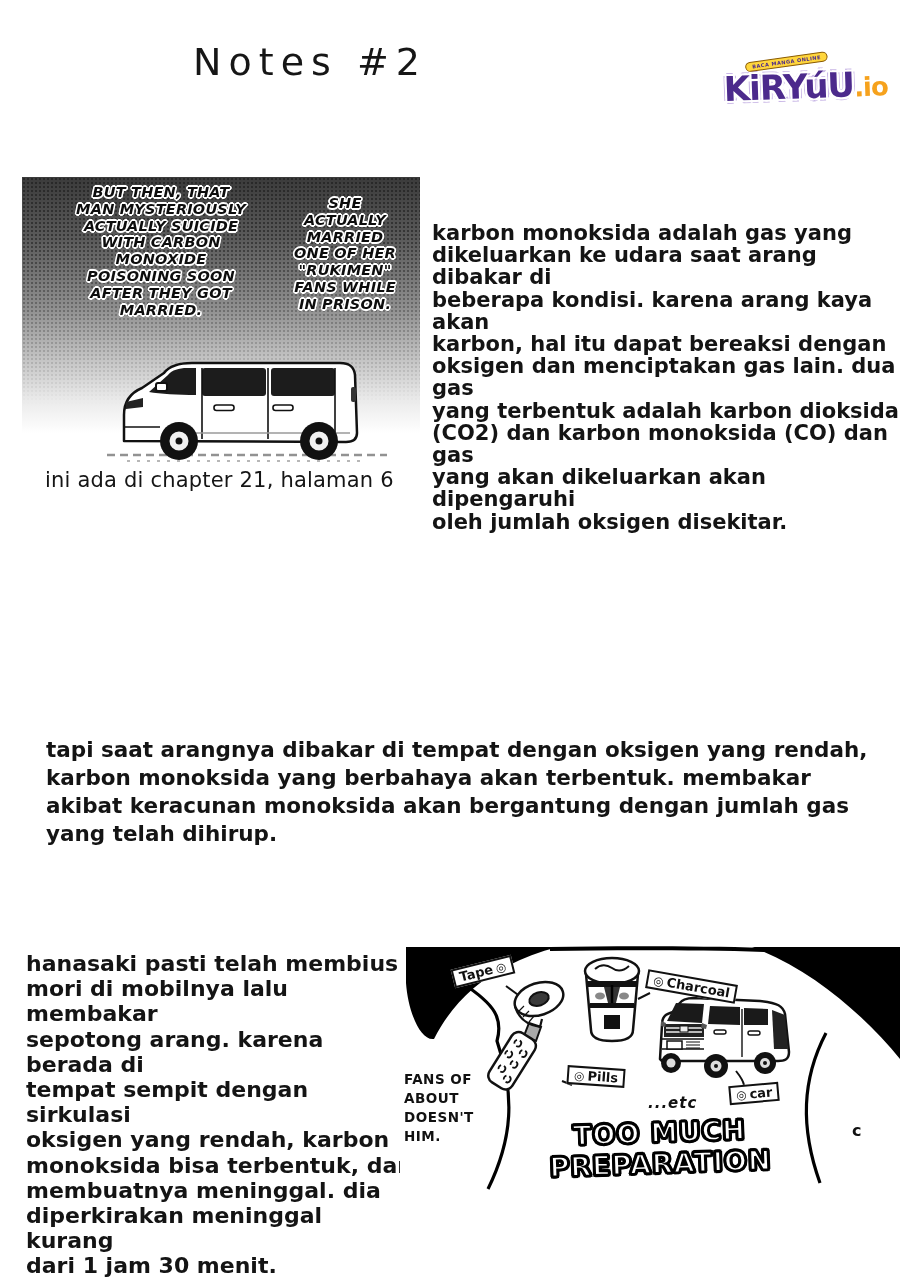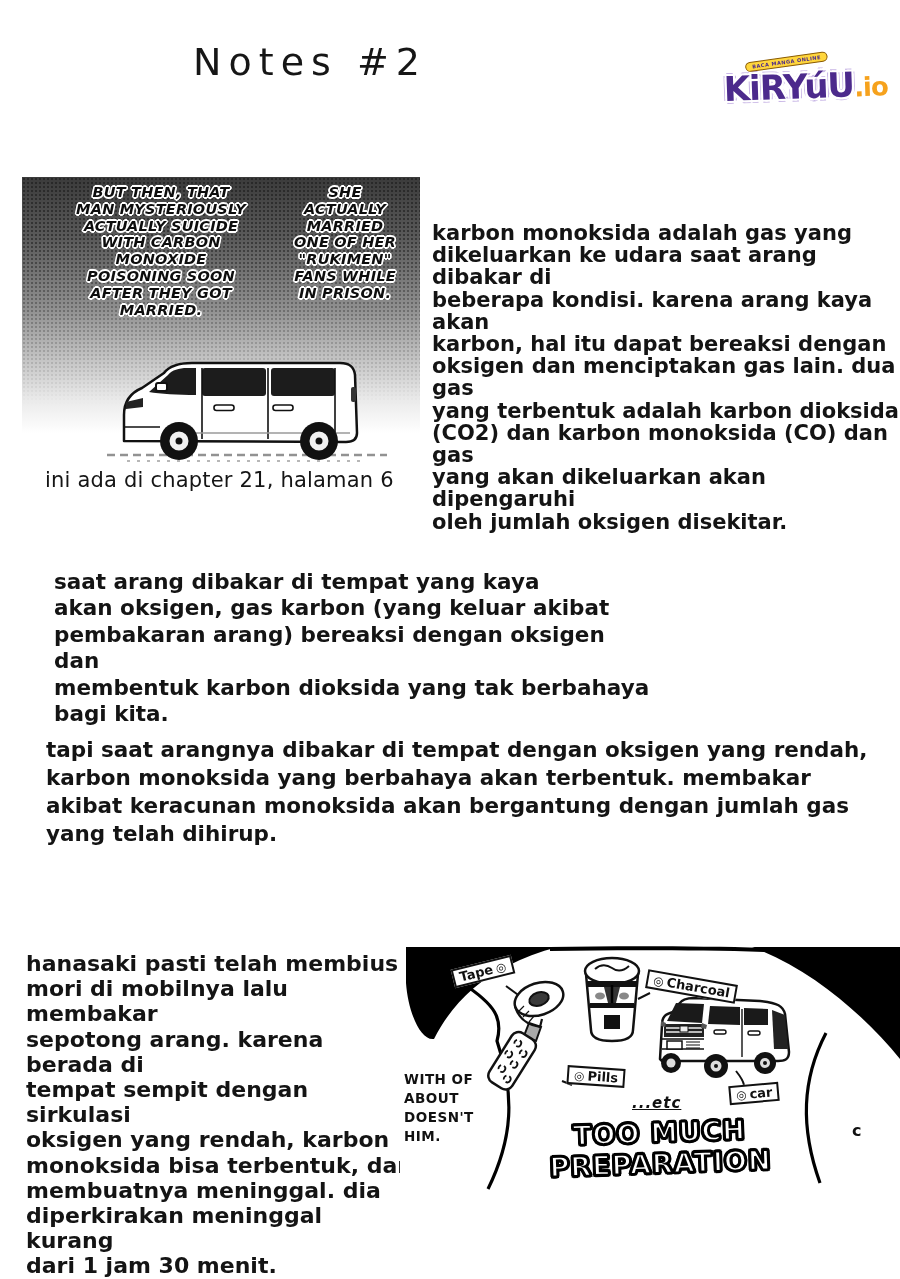--- a/index.html
+++ b/index.html
@@ -29,40 +29,40 @@
           background:radial-gradient(circle,rgba(20,20,20,.5) .9px,transparent 1.15px);
           background-size:4px 4px;
           -webkit-mask-image:linear-gradient(180deg,#000 20%,transparent 78%);
           mask-image:linear-gradient(180deg,#000 20%,transparent 78%);}
   .balloon{position:absolute;text-align:center;font-style:italic;font-weight:bold;
            font-size:14.5px;line-height:16.8px;letter-spacing:.2px;color:#0d0d0d;
            white-space:pre-line;
            text-shadow:-1.6px 0 0 #fff,1.6px 0 0 #fff,0 -1.6px 0 #fff,0 1.6px 0 #fff,
                        -1.2px -1.2px 0 #fff,1.2px -1.2px 0 #fff,-1.2px 1.2px 0 #fff,1.2px 1.2px 0 #fff;}
   .balloon.left{left:26px;top:7px;width:226px;}
-  .balloon.right{left:252px;top:7px;width:142px;text-align:center;}
+  .balloon.right{left:252px;top:18px;width:142px;text-align:center;}
   .car1{position:absolute;left:80px;top:164px;}
 
   .caption{position:absolute;left:45px;top:468px;font-size:21px;font-weight:normal;
            letter-spacing:.2px;color:#151515;}
 
   
   .para{position:absolute;white-space:pre-line;color:#141414;font-weight:bold;}
   .para-co{left:432px;top:222px;width:470px;font-size:21px;line-height:22.2px;}
   .para-rich{left:54px;top:569px;width:600px;font-size:21.5px;line-height:26.4px;}
   .para-low{left:46px;top:736px;width:840px;font-size:21.5px;line-height:28px;}
   .para-hanasaki{left:26px;top:951px;width:390px;font-size:22px;line-height:25.2px;}
 
   
   .panel2{position:absolute;left:400px;top:945px;width:500px;height:245px;background:#fff;}
   .panel2 svg.layer{position:absolute;left:0;top:0;}
   .p2text{position:absolute;color:#111;}
   .bubble-lines{left:4px;top:125px;font-size:13.5px;line-height:19px;font-weight:bold;
                 letter-spacing:.5px;white-space:pre-line;}
-  .etc{left:232px;top:149px;font-size:15px;font-style:italic;font-weight:bold;letter-spacing:1px;text-decoration:underline;}
+  .etc{left:248px;top:149px;font-size:15px;font-style:italic;font-weight:bold;letter-spacing:1px;}
   .banner{left:100px;top:172px;width:320px;text-align:center;font-size:27px;font-weight:bold;
           letter-spacing:1px;color:#fff;transform:rotate(-2deg);
           -webkit-text-stroke:2.2px #000;
           text-shadow:-2px 0 0 #000,2px 0 0 #000,0 -2px 0 #000,0 2px 0 #000,
                       -1.5px -1.5px 0 #000,1.5px -1.5px 0 #000,-1.5px 1.5px 0 #000,1.5px 1.5px 0 #000;}
   .fragment{left:452px;top:176px;font-size:16px;font-weight:bold;}
   .tag{position:absolute;background:#fff;border:2px solid #111;padding:0 5px;
        font-size:13px;font-weight:bold;white-space:nowrap;display:flex;align-items:center;gap:3px;}
   .tag .ticon{font-size:12px;line-height:1;}
   .tag-tape{left:52px;top:17px;transform:rotate(-14deg);}
@@ -127,25 +127,20 @@
 
   <div class="para para-co">karbon monoksida adalah gas yang
 dikeluarkan ke udara saat arang dibakar di
 beberapa kondisi. karena arang kaya akan
 karbon, hal itu dapat bereaksi dengan
 oksigen dan menciptakan gas lain. dua gas
 yang terbentuk adalah karbon dioksida
 (CO2) dan karbon monoksida (CO) dan gas
 yang akan dikeluarkan akan dipengaruhi
 oleh jumlah oksigen disekitar.</div>
-  <div class="para para-rich">saat arang dibakar di tempat yang kaya
-akan oksigen, gas karbon (yang keluar akibat
-pembakaran arang) bereaksi dengan oksigen dan
-membentuk karbon dioksida yang tak berbahaya
-bagi kita.</div>
   <div class="para para-low">tapi saat arangnya dibakar di tempat dengan oksigen yang rendah,
 karbon monoksida yang berbahaya akan terbentuk. membakar
 akibat keracunan monoksida akan bergantung dengan jumlah gas
 yang telah dihirup.</div>
   <div class="para para-hanasaki">hanasaki pasti telah membius
 mori di mobilnya lalu membakar
 sepotong arang. karena berada di
 tempat sempit dengan sirkulasi
 oksigen yang rendah, karbon
 monoksida bisa terbentuk, dan
@@ -224,21 +219,21 @@
           <circle cx="19" cy="66" r="4.5" fill="#ddd"></circle>
         <circle cx="64" cy="69" r="12" fill="#111"></circle>
           <circle cx="64" cy="69" r="5.5" fill="#ddd"></circle>
           <circle cx="64" cy="69" r="2" fill="#111"></circle>
         <circle cx="113" cy="66" r="11" fill="#111"></circle>
           <circle cx="113" cy="66" r="5" fill="#ddd"></circle>
           <circle cx="113" cy="66" r="2" fill="#111"></circle>
       </g>
     </svg>
 
-    <div class="p2text bubble-lines">WITH OF
+    <div class="p2text bubble-lines">FANS OF
 ABOUT
 DOESN'T
 HIM.</div>
 
     <div class="tag tag-tape">
       <span>Tape</span>
         <span class="ticon">◎</span>
     </div>
     <div class="tag tag-charcoal">
       <span class="ticon">◎</span>

